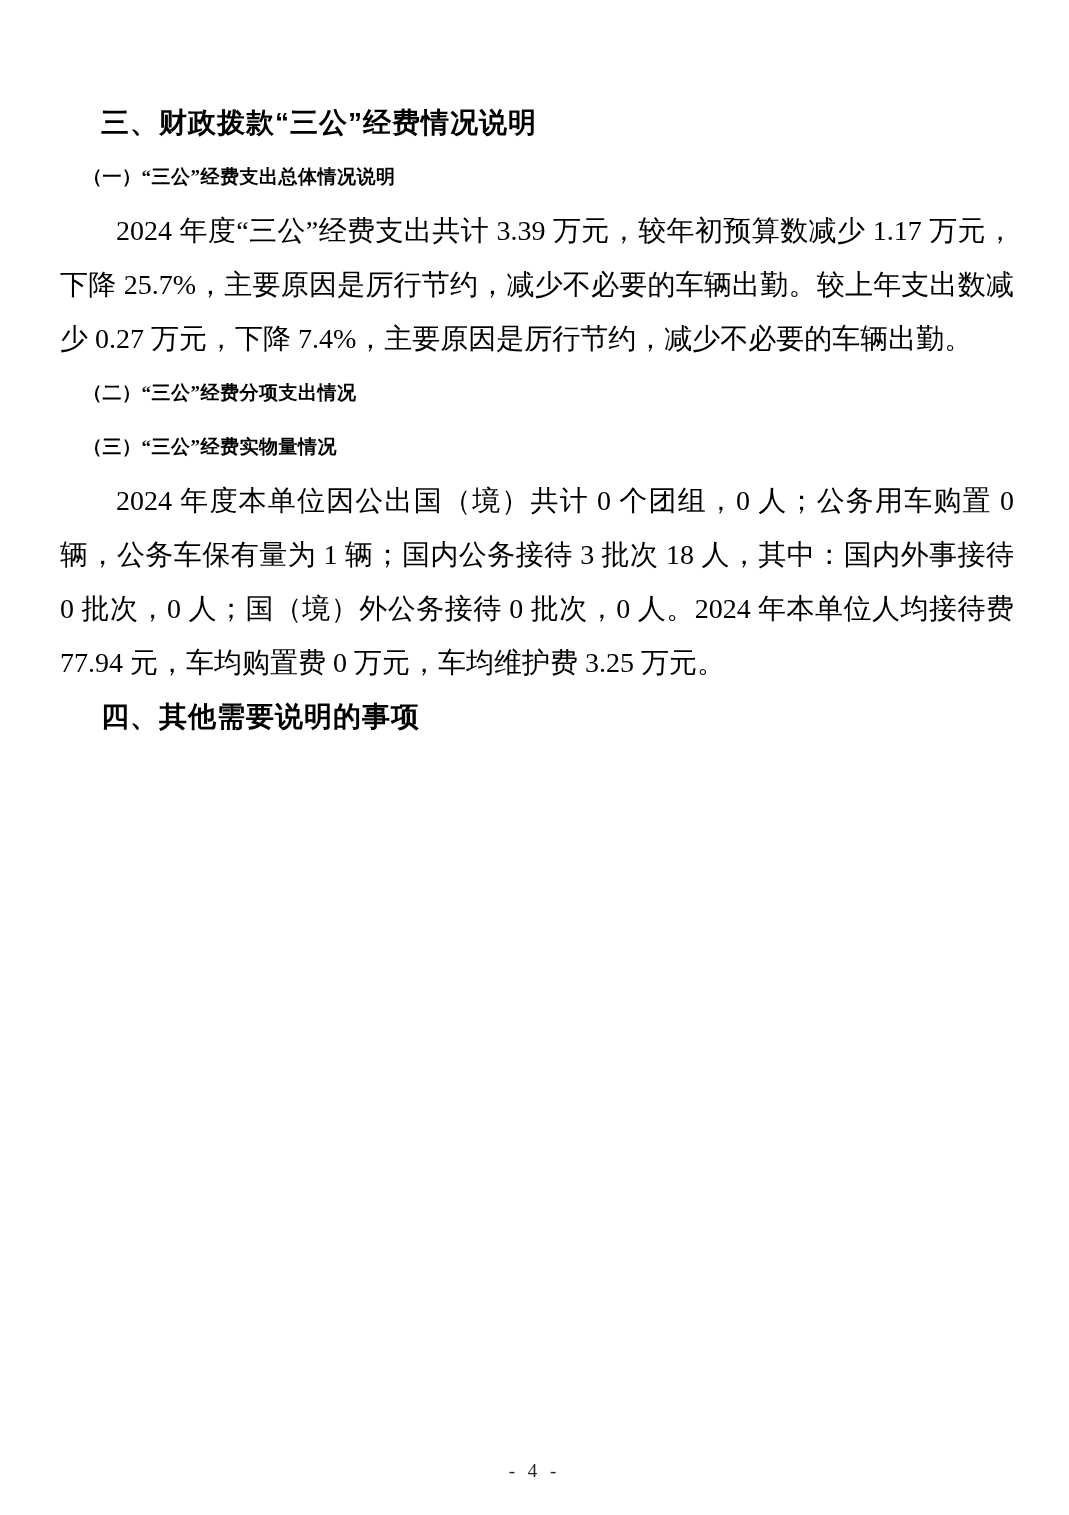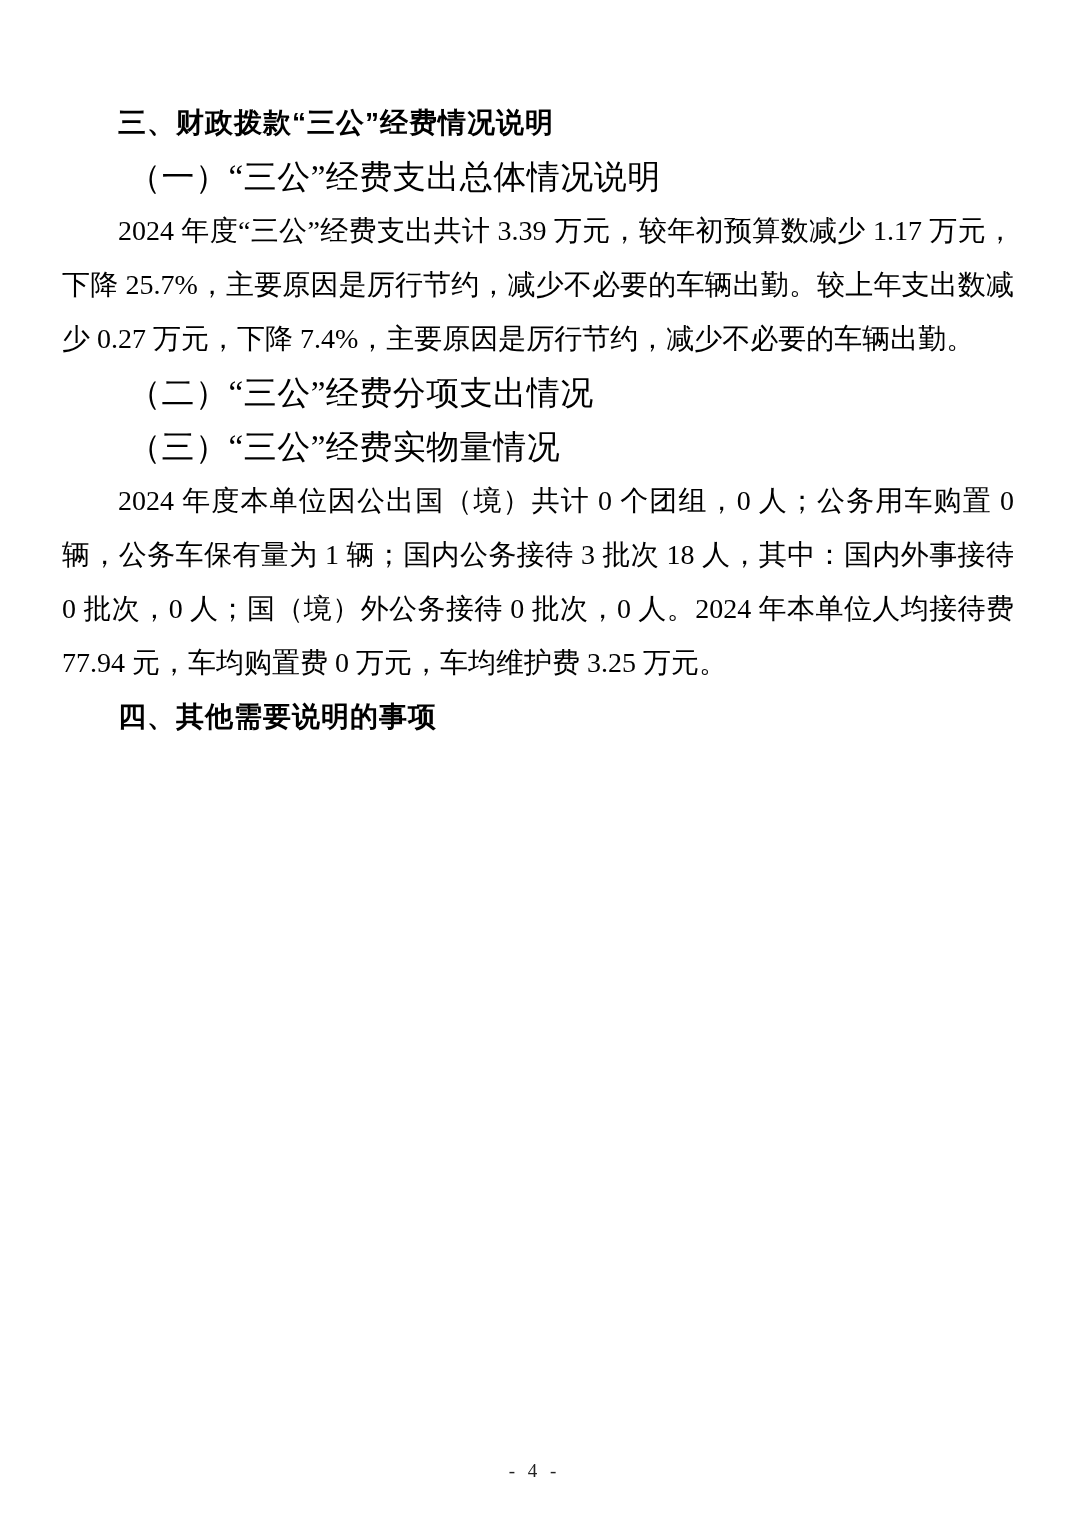--- a/index.html
+++ b/index.html
@@ -14,45 +14,46 @@
     color: #000000;
     overflow: hidden;
   }
   .page {
     position: absolute;
     top: 0; left: 0;
     width: 1069px;
     height: 1122px;
     background: #ffffff;
     box-sizing: border-box;
-    padding: 96px 55px 0 62px;
+    padding: 96px 55px 0 45px;
   }
   .block {
     font-size: 28px;
     line-height: 54px;
     text-indent: 2em;
     margin: 0;
   }
   .heading-1 {
     font-family: "Liberation Sans", "DejaVu Sans", sans-serif;
     font-weight: 700;
     font-size: 28px;
     letter-spacing: 1px;
   }
   .heading-2 {
     font-family: "Liberation Serif", "DejaVu Serif", serif;
-    font-weight: 400;
-    font-size: 33px;
+    font-weight: 700;
+    font-size: 19px;
     letter-spacing: 0.5px;
   }
   .paragraph {
     font-family: "Liberation Serif", "DejaVu Serif", serif;
     font-weight: 400;
     text-align: justify;
     text-justify: inter-ideograph;
+    margin-left: 15px;
   }
   .footer {
     position: absolute;
     left: 0;
     top: 1460px;
     width: 1069px;
     text-align: center;
     font-family: "Liberation Serif", "DejaVu Serif", serif;
     font-size: 19px;
     letter-spacing: 4px;

